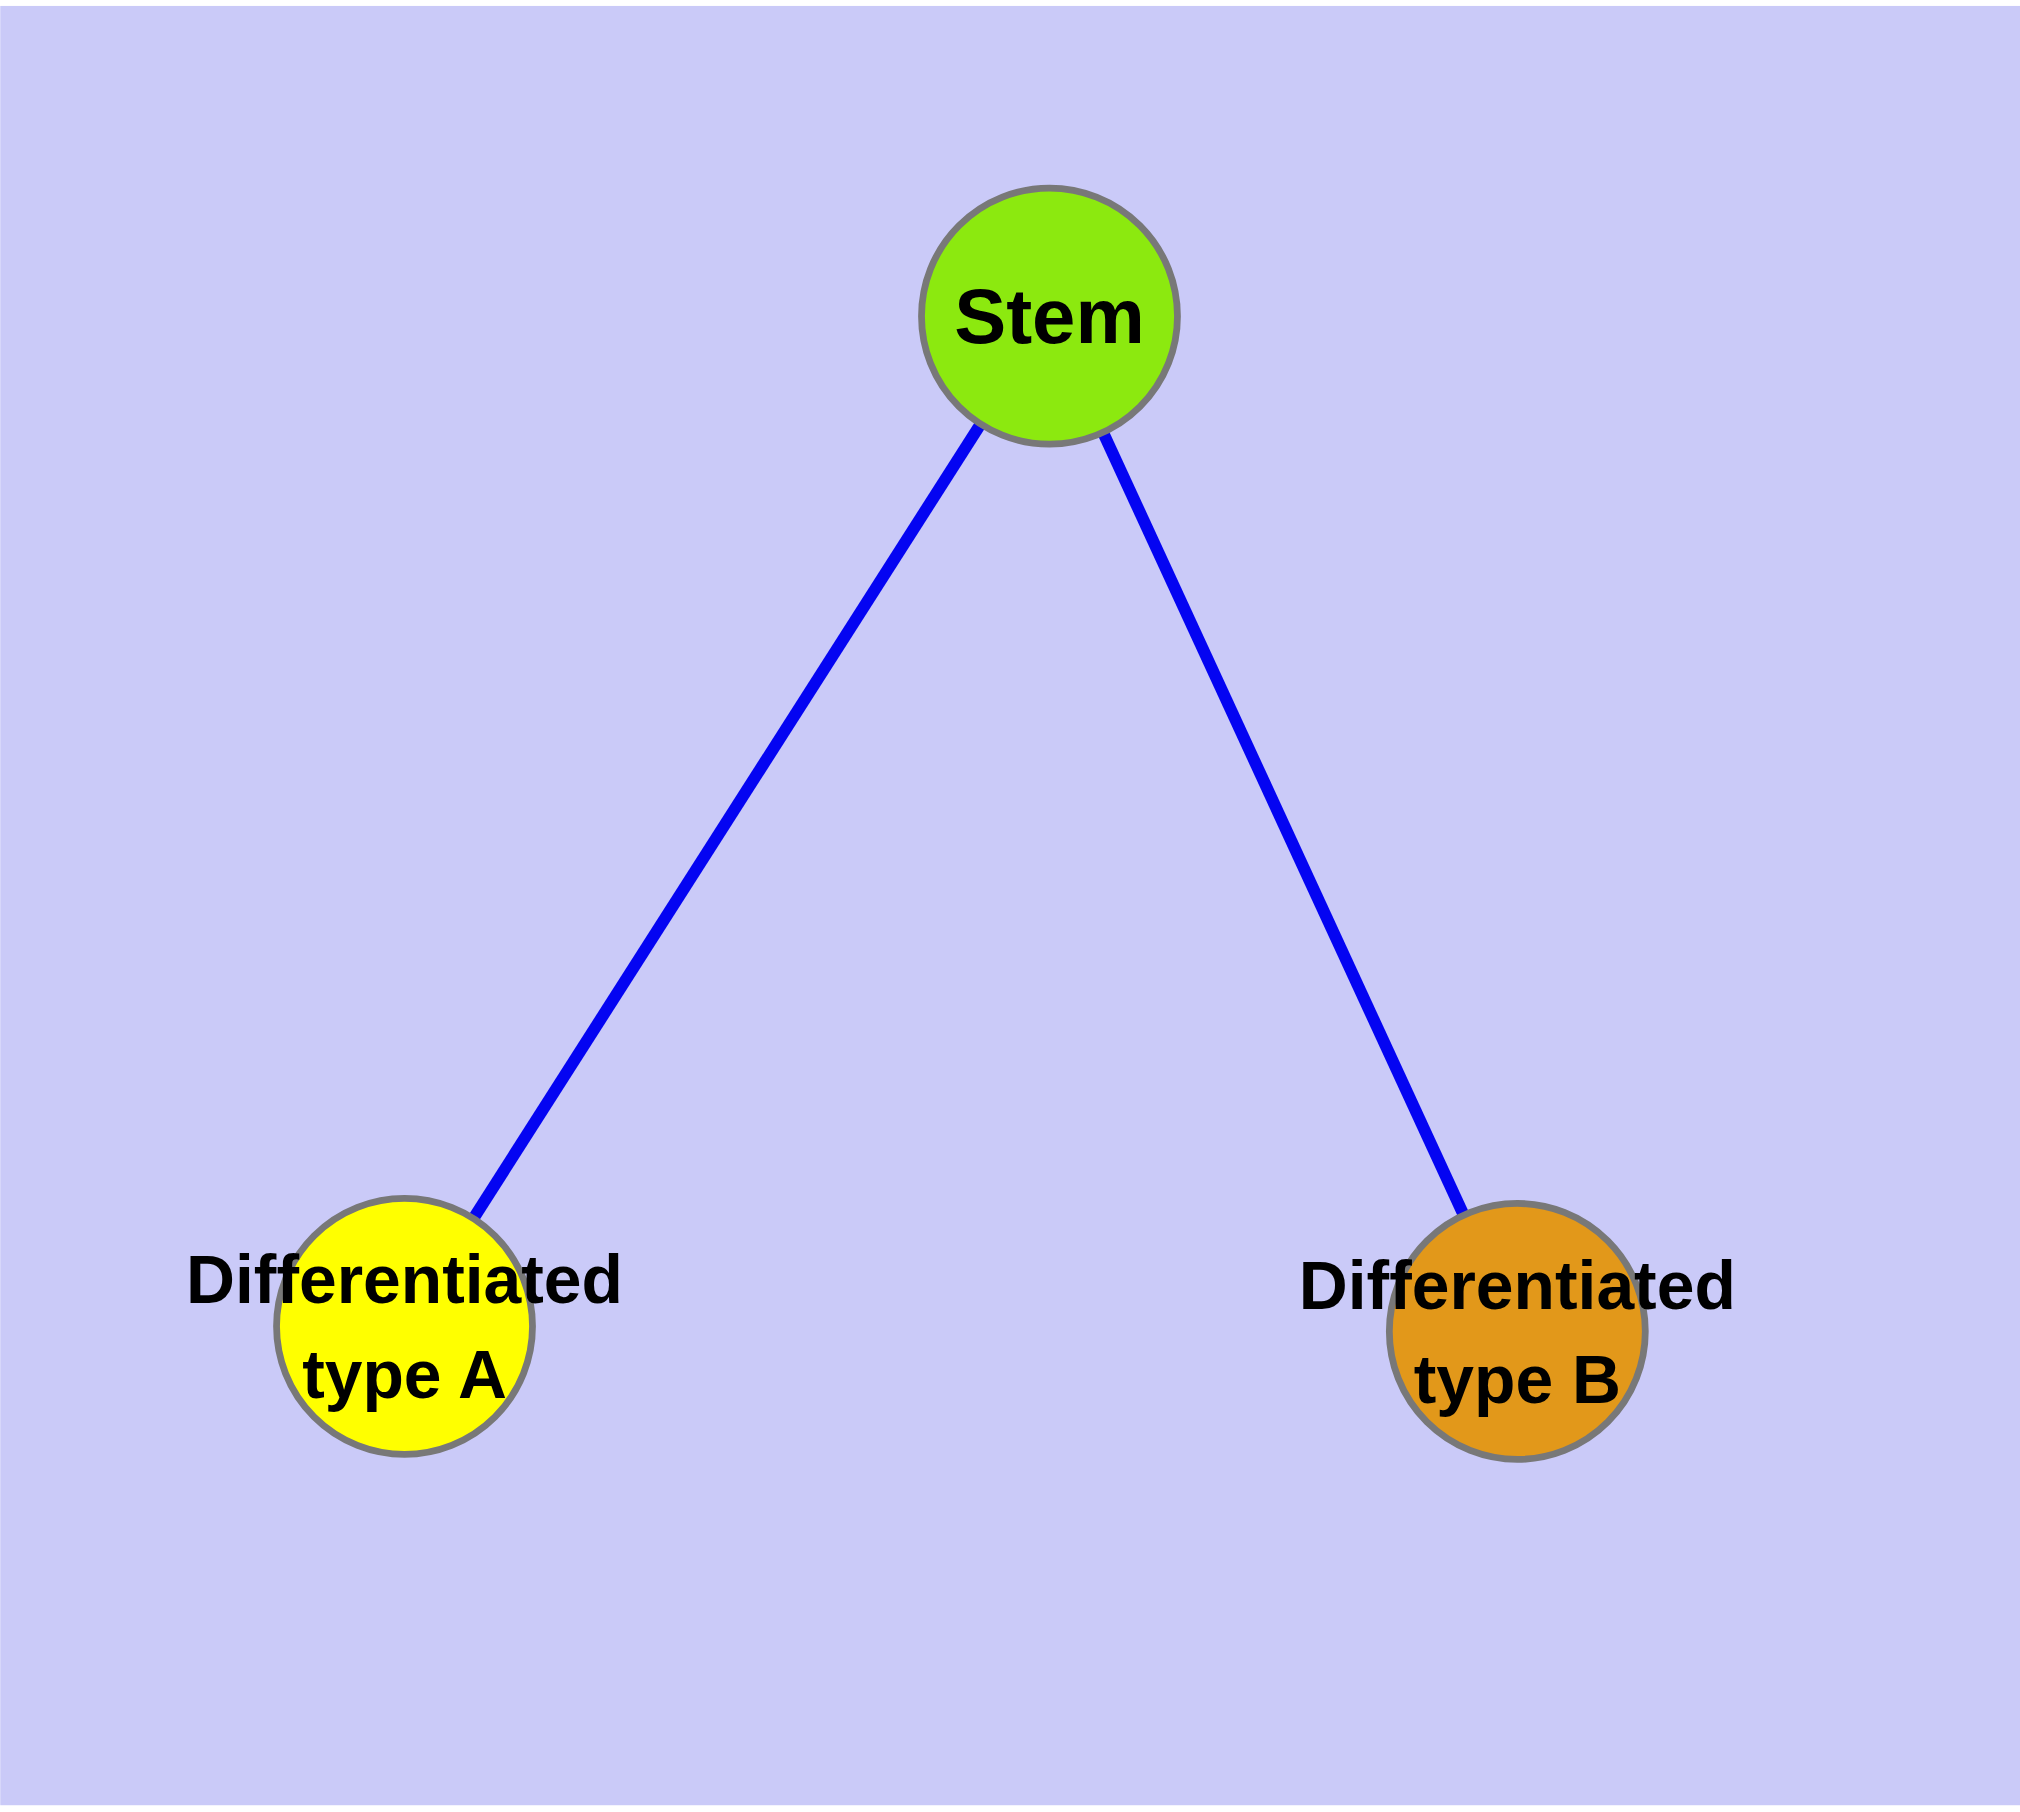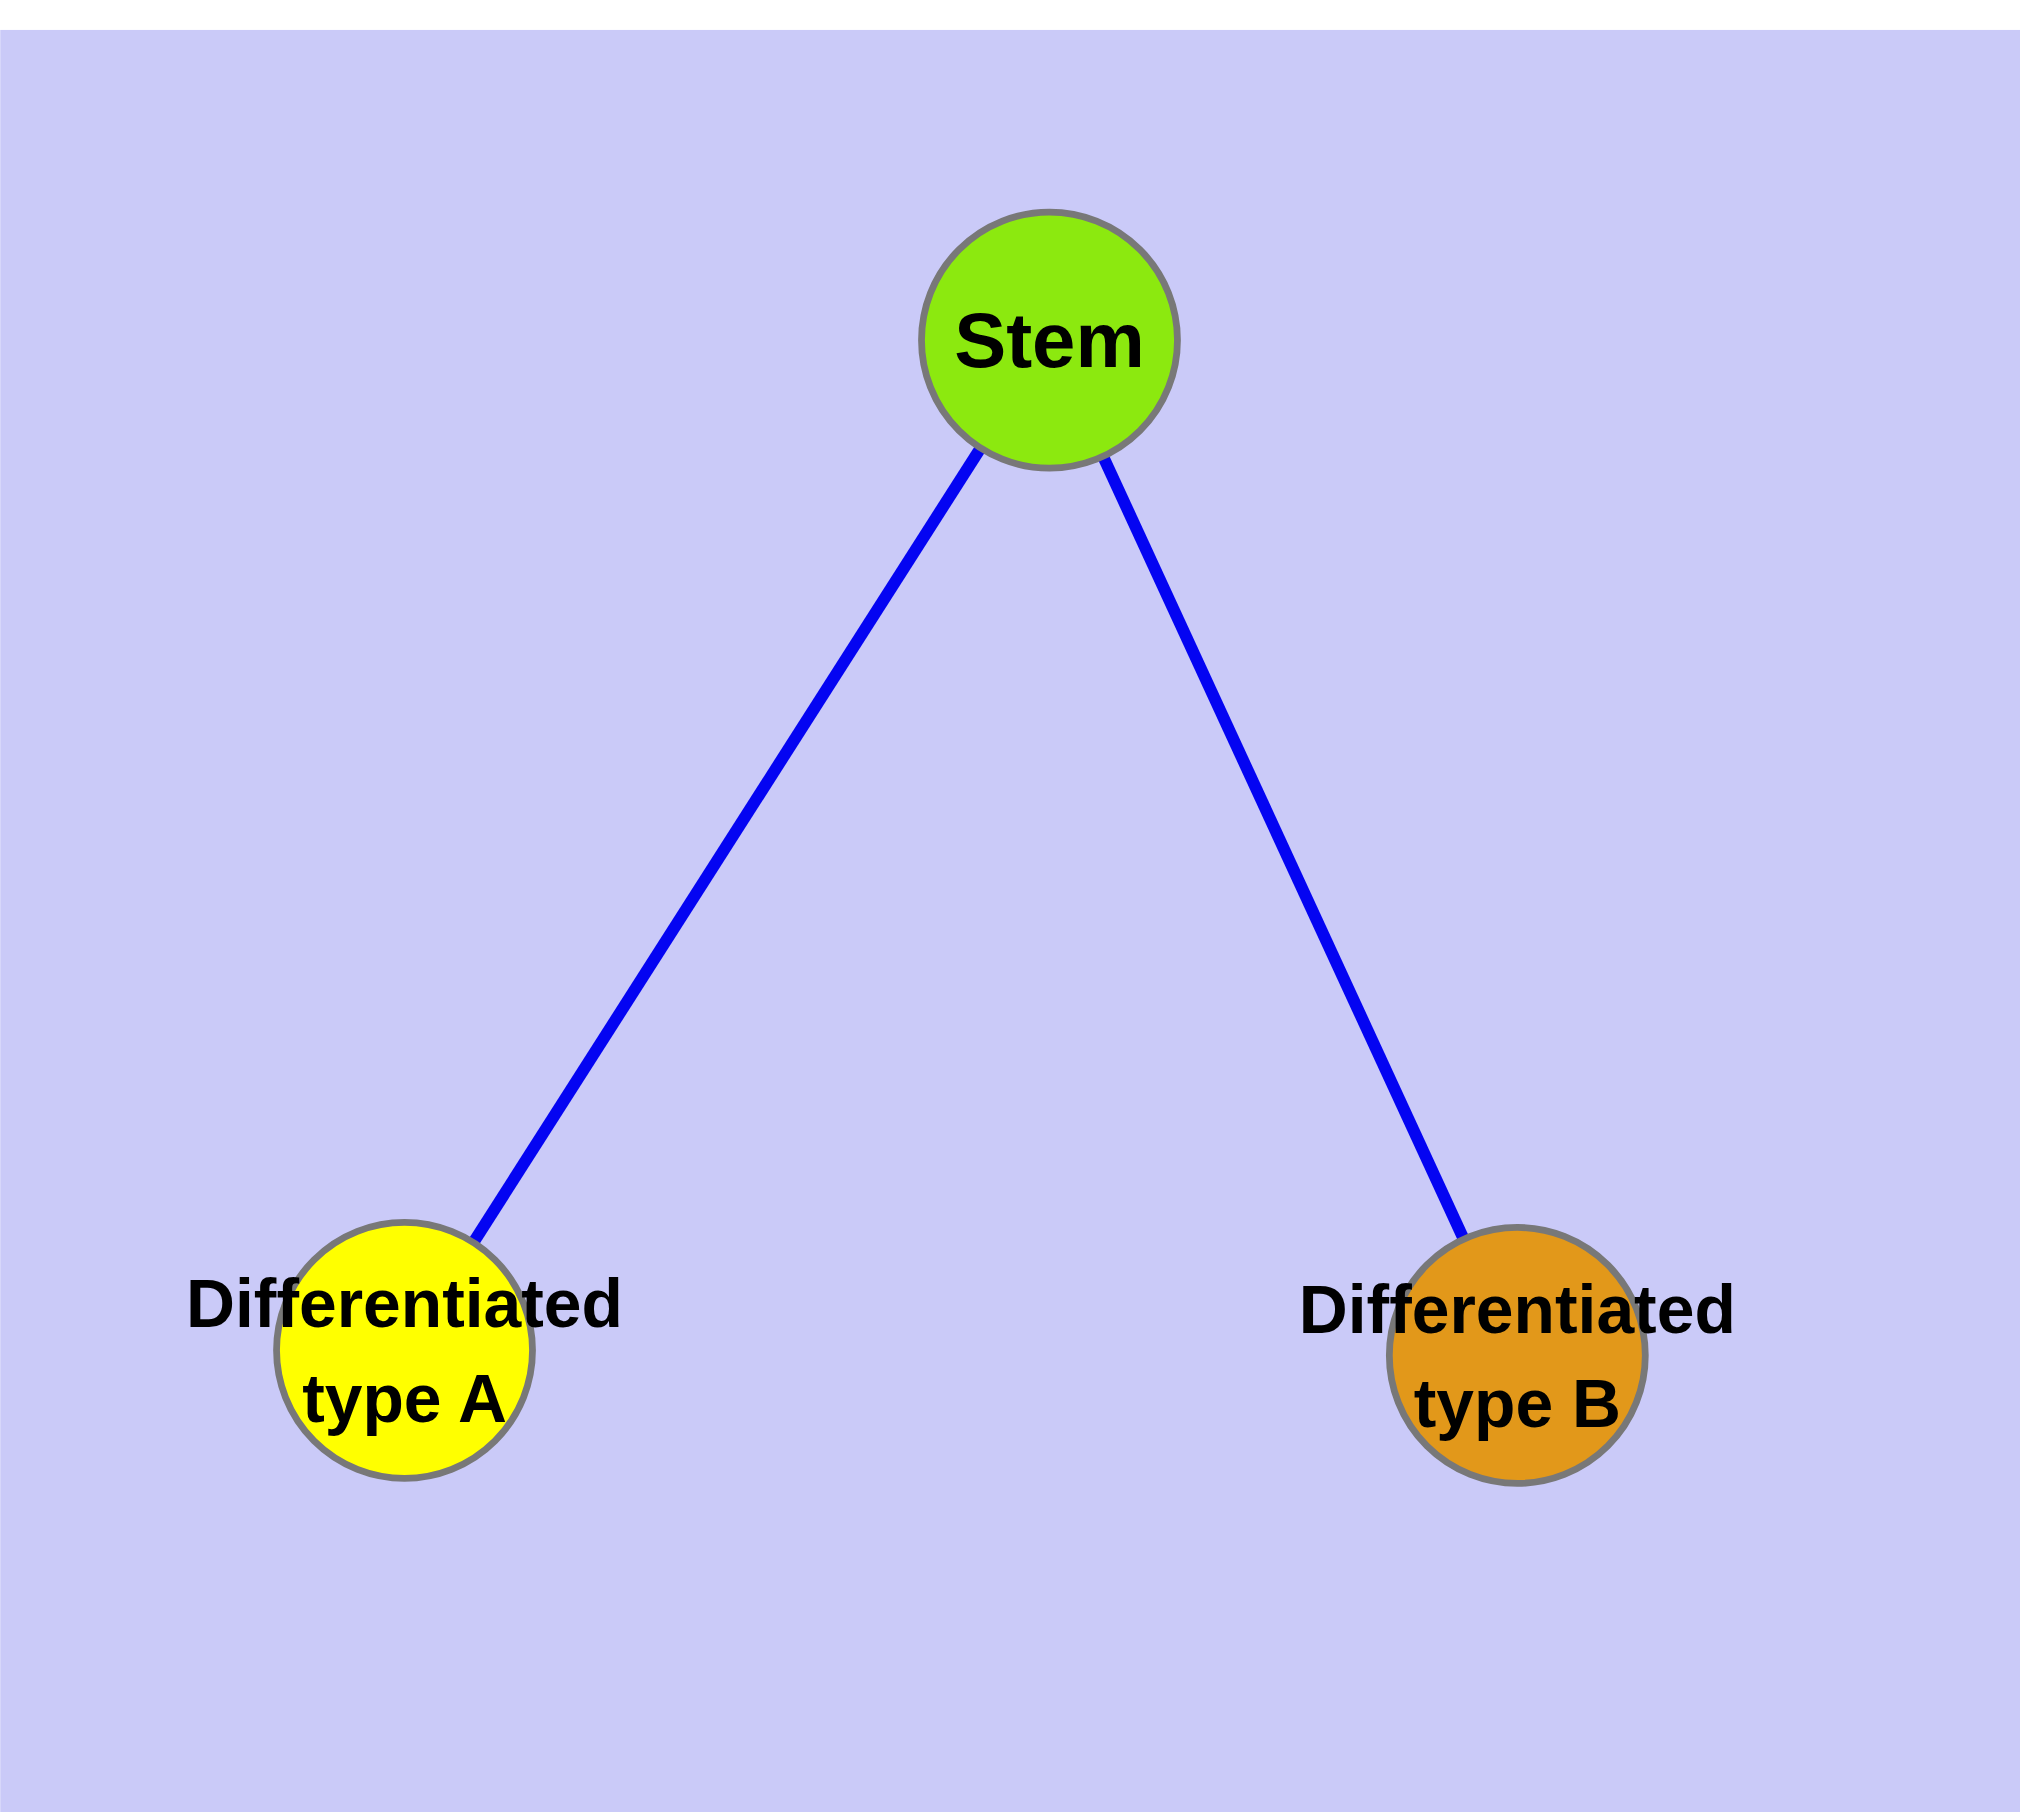--- a/index.html
+++ b/index.html
@@ -8,21 +8,20 @@
     width: 2021px;
     height: 1812px;
     background: #ffffff;
     overflow: hidden;
     font-family: "Liberation Sans", sans-serif;
   }
   .canvas-wrap {
     position: relative;
     width: 2021px;
     height: 1496px;
-    margin-top: 24px;
   }
   svg {
     display: block;
   }
   .edge {
     stroke-width: 14;
     stroke-linecap: butt;
   }
   .node-circle {
     stroke: #787878;

